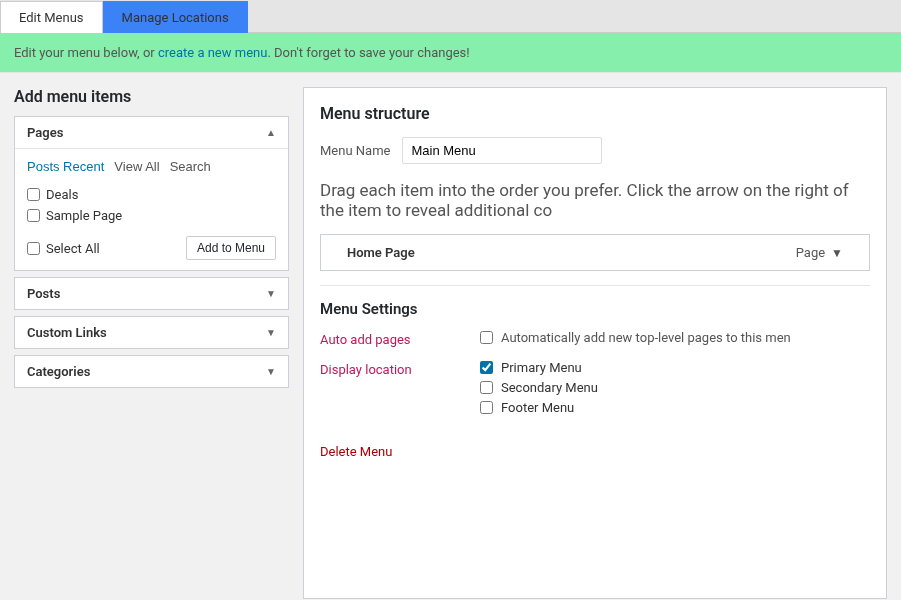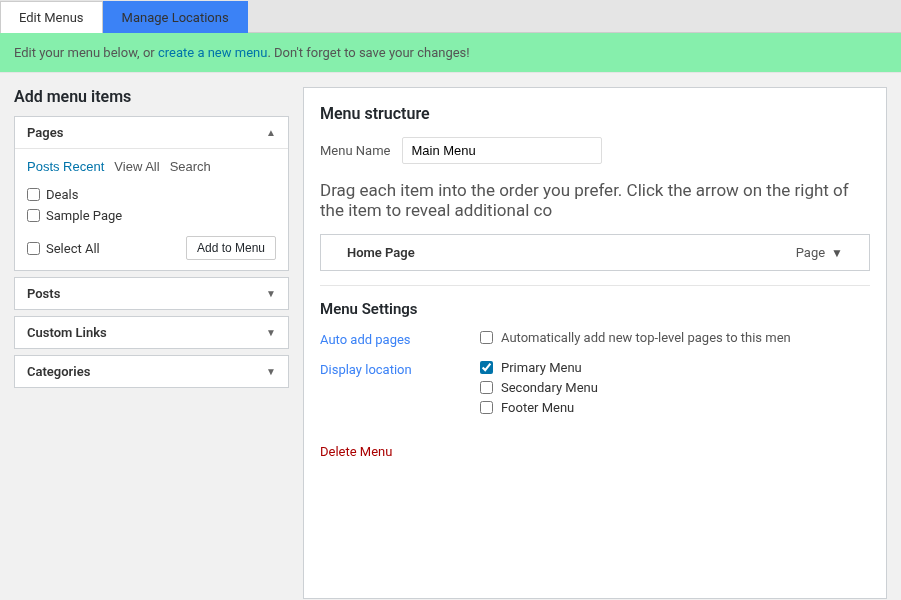--- a/index.html
+++ b/index.html
@@ -232,21 +232,21 @@
 
     .settings-row {
       display: flex;
       align-items: flex-start;
       gap: 20px;
       margin-bottom: 10px;
     }
     .settings-row-label {
       width: 140px;
       font-size: 13px;
-      color: #3b82f6;
+      color: #be185d;
       flex-shrink: 0;
       padding-top: 2px;
     }
     .settings-row-content {
       flex: 1;
     }
     .settings-row-content .hint {
       font-size: 13px;
       color: #555;
     }

